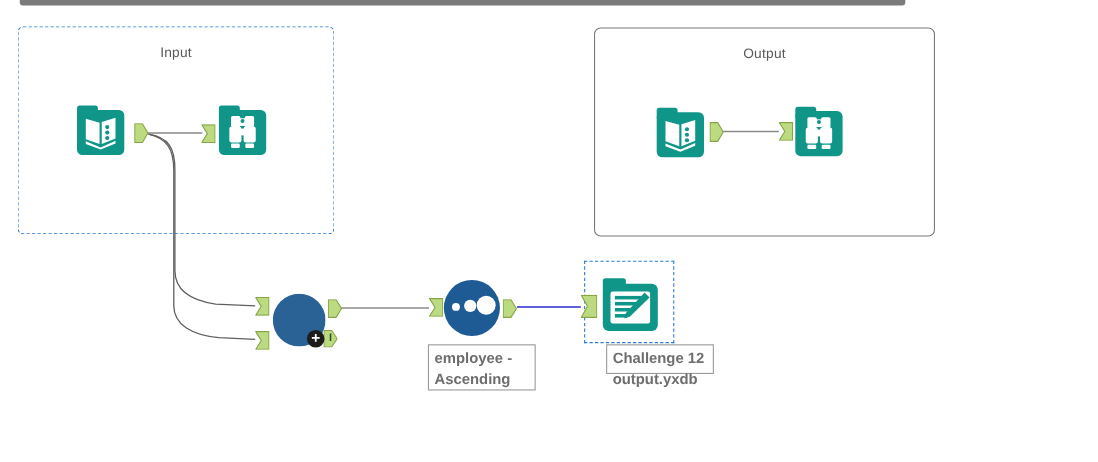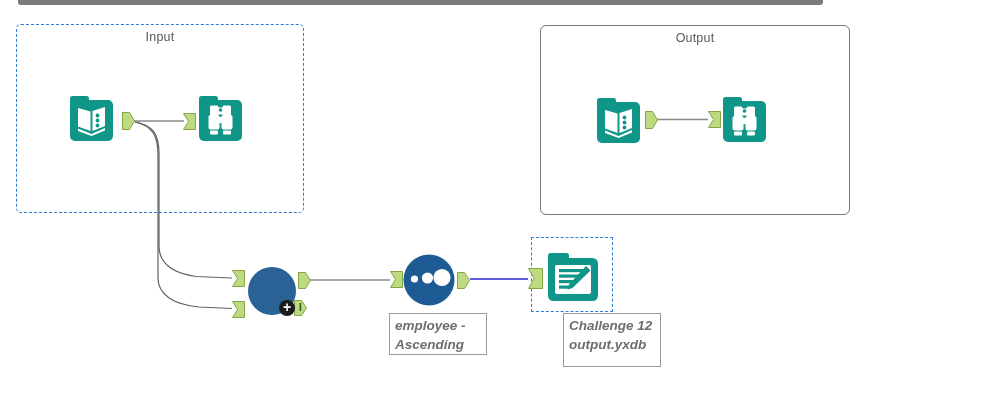--- a/index.html
+++ b/index.html
@@ -18,42 +18,41 @@
   .container{box-sizing:border-box;background:transparent;}
   .container-input{
     left:16px;top:24px;width:288px;height:189px;
     border:1px dashed #2e7cd6;border-radius:5px;
   }
   .container-output{
     left:540px;top:25px;width:310px;height:190px;
     border:1px solid #7a7a7a;border-radius:6px;
   }
   .container-title{
-    display:block;text-align:center;margin-top:5px;
+    display:block;text-align:center;margin-top:16px;
     font-size:12.5px;color:#595959;letter-spacing:0.2px;
   }
   
   .wires{left:0;top:0;width:998px;height:420px;pointer-events:none;}
   .wires path{pointer-events:stroke;}
   
   .tool{display:block;}
   
   .sel-rect{
     left:531px;top:237px;width:82px;height:75px;
     border:1px dashed #2e7cd6;box-sizing:border-box;
   }
   
   .note{
     box-sizing:border-box;background:#ffffff;border:1px solid #9a9a9a;
     color:#6e6e6e;font-weight:bold;font-size:13.5px;line-height:19px;
     padding:2px 4px 2px 5px;
-    font-style:italic;
   }
   .note-sort{left:389px;top:313px;width:98px;height:42px;}
-  .note-output{left:563px;top:313px;width:98px;height:54px;}
+  .note-output{left:551px;top:313px;width:98px;height:27px;}
   .note span{display:block;white-space:nowrap;}
   
   .badge-plus{
     left:279px;top:300px;width:16px;height:16px;border-radius:50%;
     background:#1c1c1c;color:#ffffff;font-weight:bold;font-size:14px;
     line-height:15px;text-align:center;
   }
   
   .anchor-i{
     left:295px;top:302px;width:11px;height:12px;

